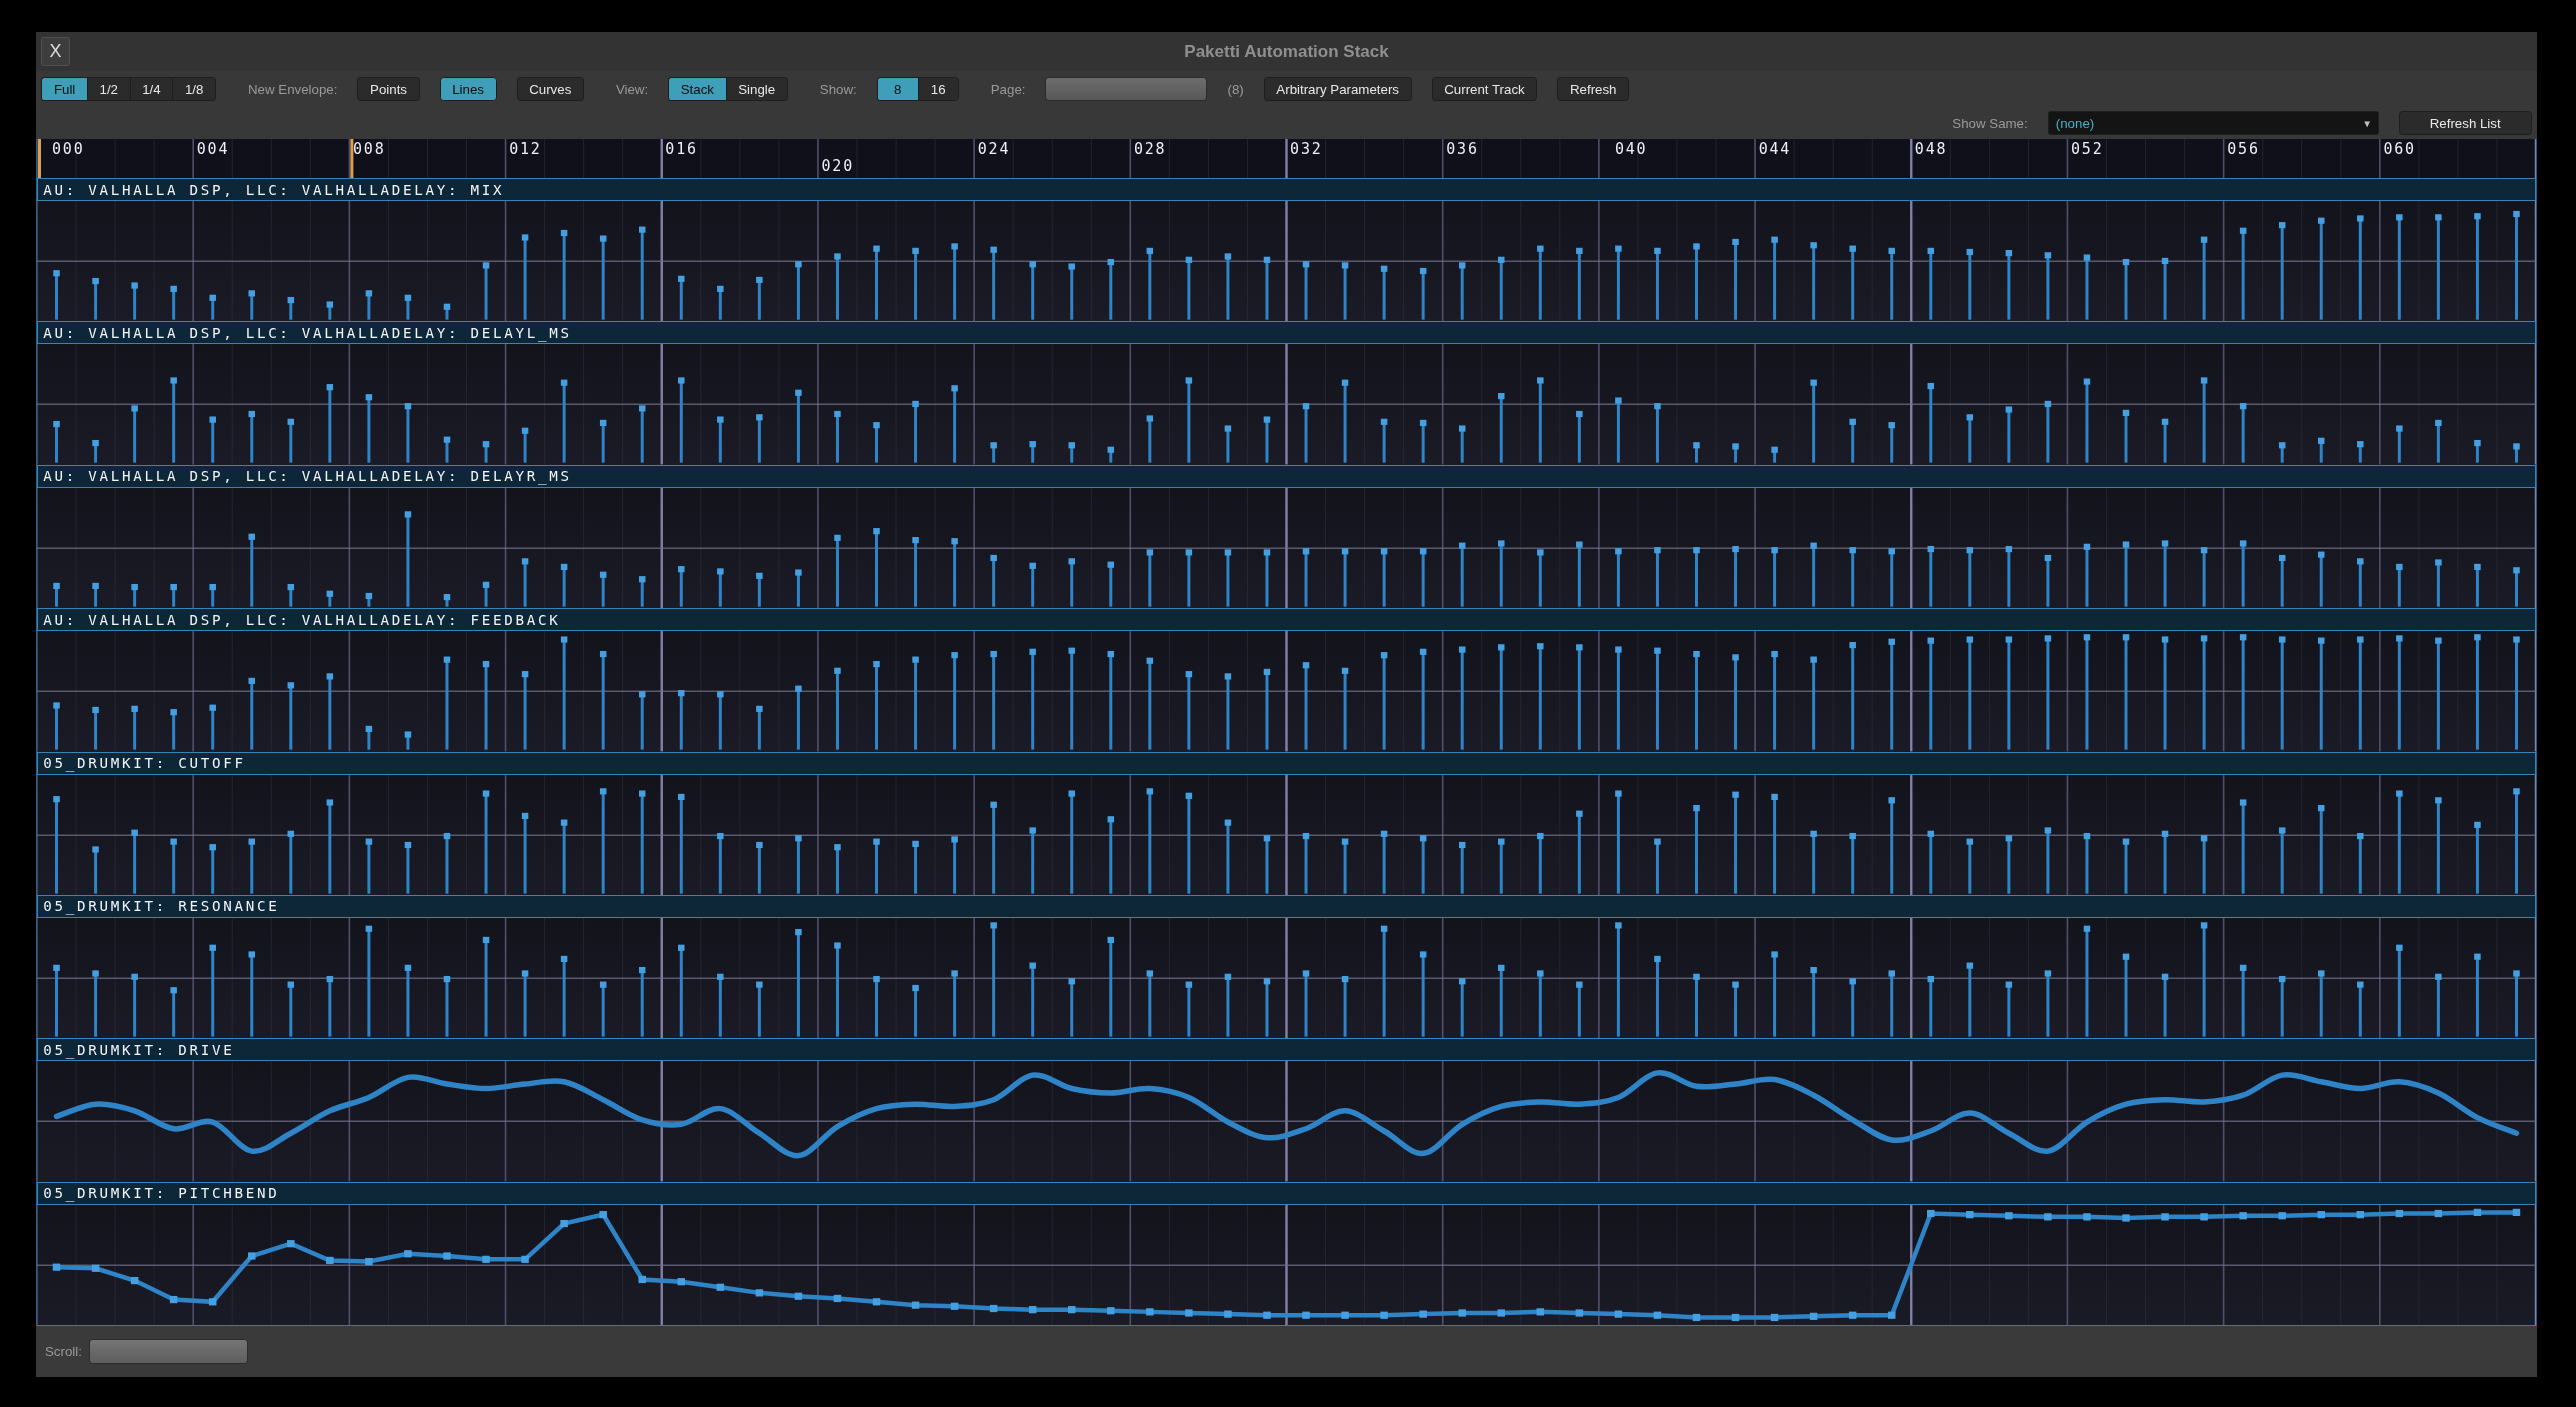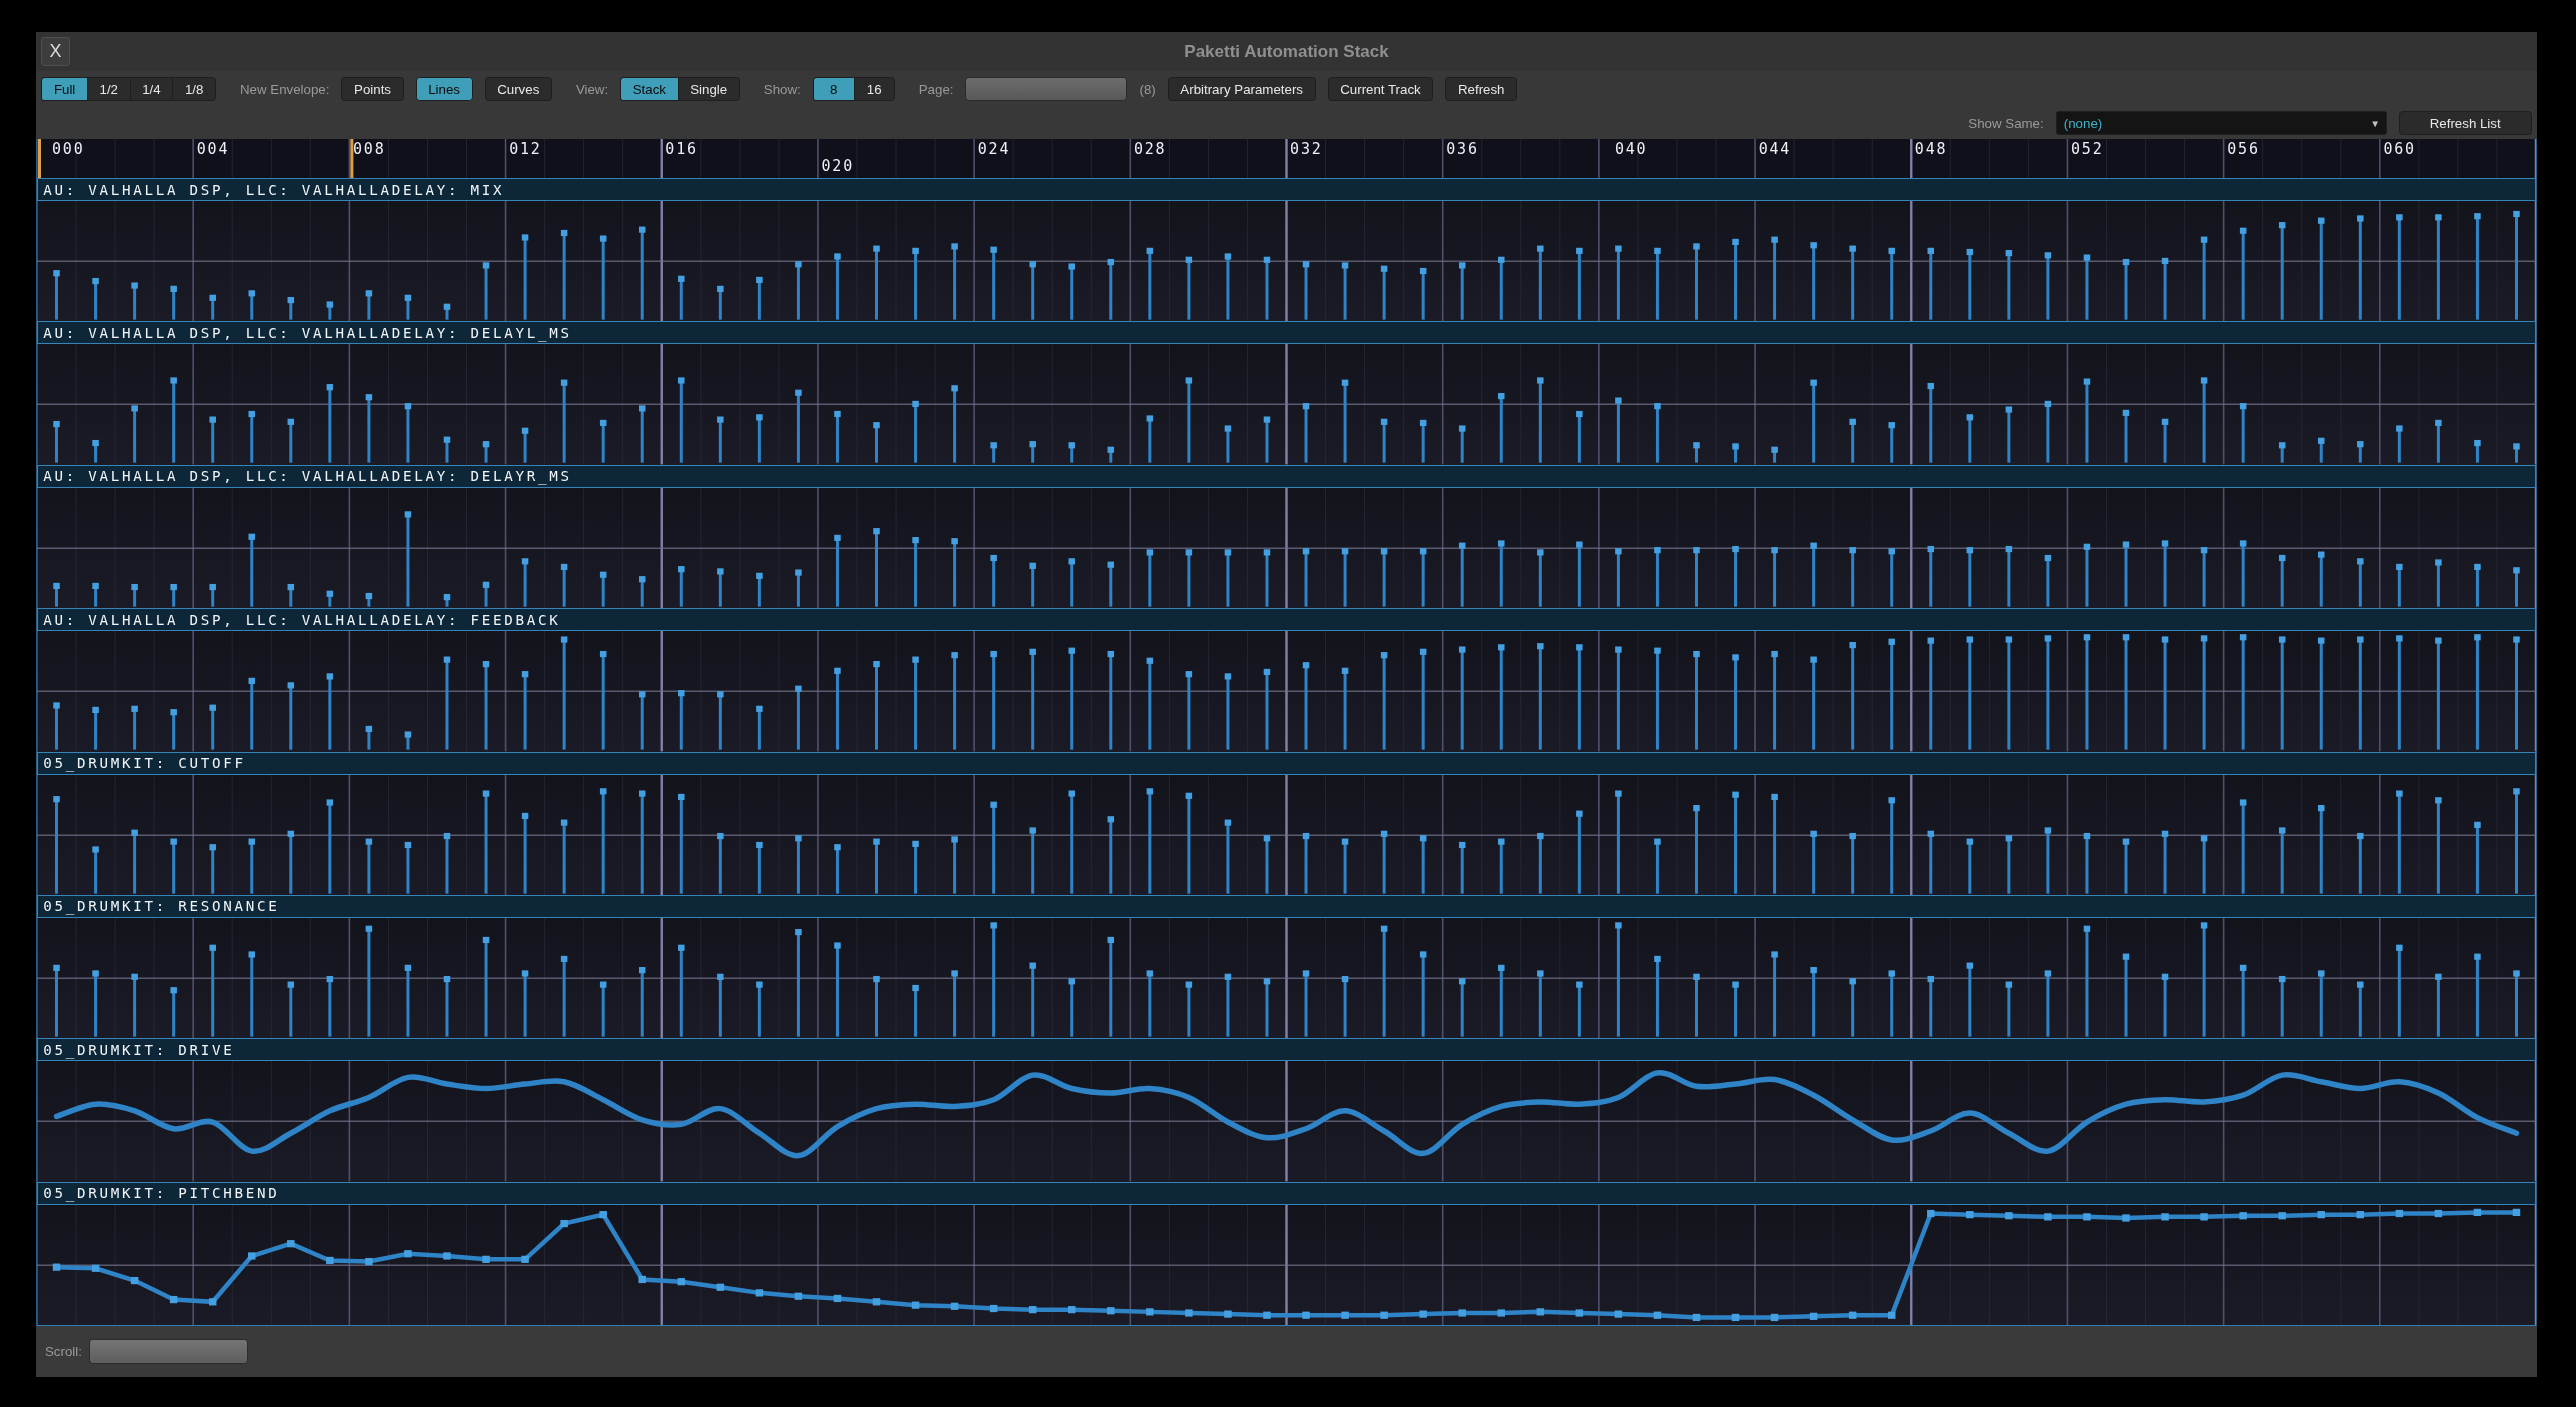--- a/index.html
+++ b/index.html
@@ -6,21 +6,21 @@
     font-family:"Liberation Sans",sans-serif;}
   .window{position:absolute;left:36px;top:32px;width:2501px;height:1345px;background:#333;
     display:flex;flex-direction:column;box-sizing:border-box;}
   
   .titlebar{height:39px;background:#333;display:flex;align-items:center;position:relative;flex:0 0 auto;}
   .closebtn{width:28.5px;height:28.5px;margin-left:5.3px;background:#3d3d3d;border:0.9px solid #505050;
     border-radius:2.7px;color:#ddd;font-size:18px;display:flex;align-items:center;justify-content:center;
     cursor:pointer;box-sizing:border-box;}
   .title{position:absolute;left:0;right:0;text-align:center;color:#8f8f8f;font-weight:bold;font-size:17px;}
   
-  .tb{display:flex;align-items:center;background:#383838;padding:3.6px 5.3px;gap:12px;flex:0 0 auto;}
+  .tb{display:flex;align-items:center;background:#383838;padding:3.6px 5.3px;gap:20px;flex:0 0 auto;}
   .tb1{height:36px;box-sizing:border-box;}
   .tb2{height:32px;box-sizing:border-box;justify-content:flex-end;}
   .lbl{color:#9a9a9a;font-size:13.3px;margin-left:12px;white-space:nowrap;}
   .btn{background:#2b2b2b;border:0.9px solid #1e1e1e;color:#e8e8e8;font-size:13.3px;padding:3.6px 11.6px;
     border-radius:3.6px;cursor:pointer;white-space:nowrap;font-family:"Liberation Sans",sans-serif;}
   .seg{display:flex;}
   .seg .btn{border-radius:0;border-right-width:0;}
   .seg .btn:first-child{border-radius:3.6px 0 0 3.6px;}
   .seg .btn:last-child{border-radius:0 3.6px 3.6px 0;border-right-width:0.9px;}
   .btn.sel{background:#3f9fb8;color:#0a0a0a;}

